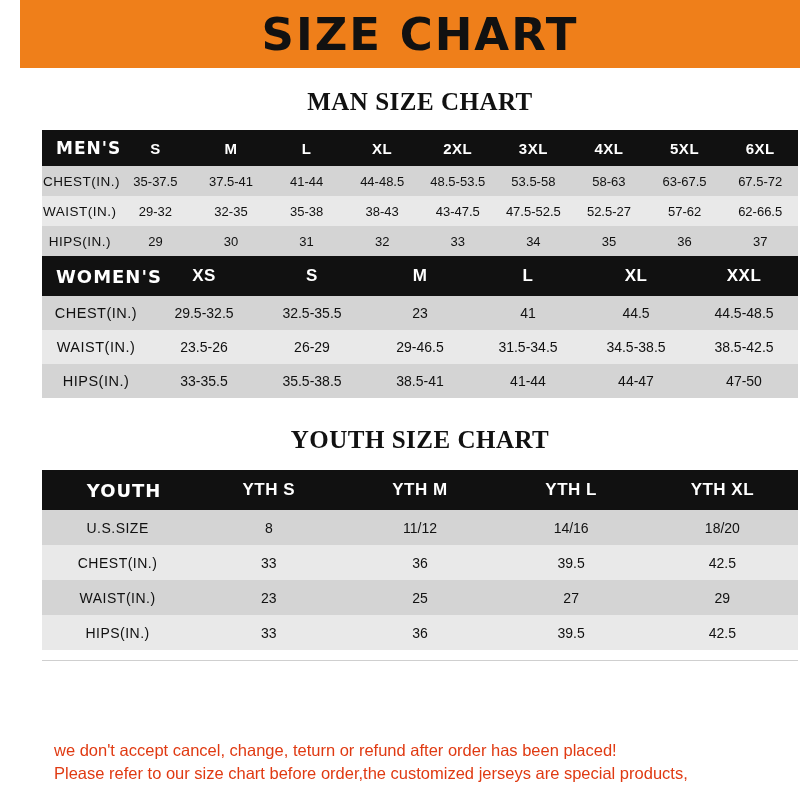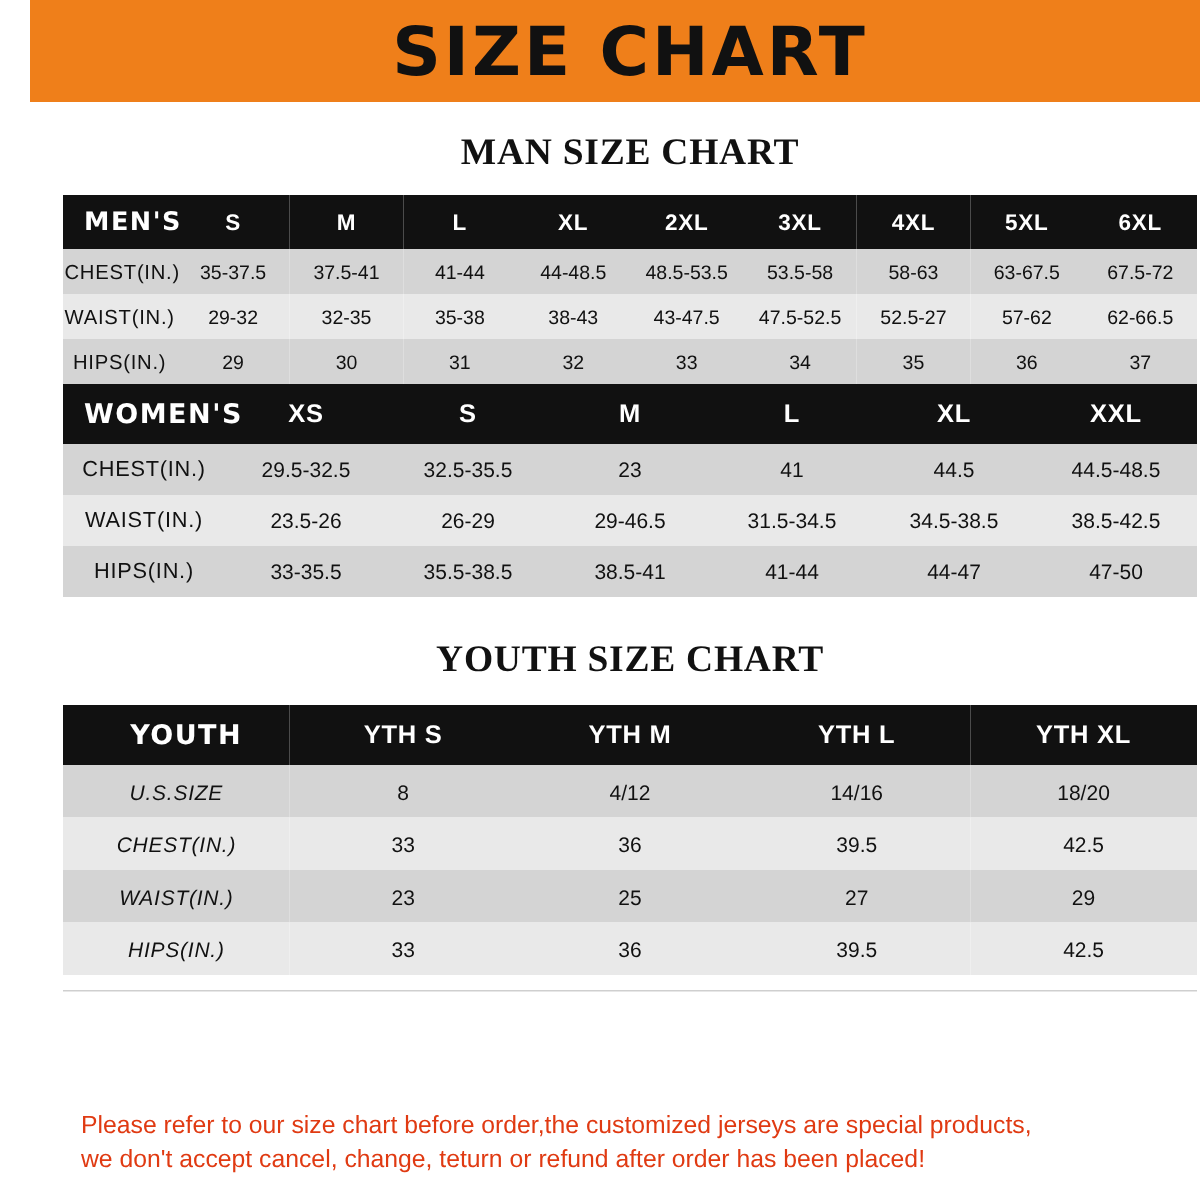--- a/index.html
+++ b/index.html
@@ -99,21 +99,21 @@
   .shade-light { background: #e9e9e9; }
 
   .w-hdr-row td { height: 38px; font-size: 17px; margin-top: 40px; }
   .w-hdr-row td.rowlabel { font-size: 18px; }
   .w-body-row td { height: 32px; font-size: 14px; }
   .w-body-row td.rowlabel { font-size: 14.5px; }
 
   .y-hdr-row td { height: 38px; font-size: 17px; }
   .y-hdr-row td.rowlabel { font-size: 18px; }
   .y-body-row td { height: 33px; font-size: 14px; }
-  .y-body-row td.rowlabel { font-size: 14px; font-style: italic; }
+  .y-body-row td.rowlabel { font-size: 14px; }
 
   .footer-note {
     margin-top: auto;
     padding: 14px 12px 16px 12px;
     color: #e03a12;
     font-size: 16.5px;
     line-height: 1.35;
     text-align: left;
     font-family: "Liberation Sans", sans-serif;
   }
@@ -234,21 +234,21 @@
           <tr class="hdr-row y-hdr-row">
         <td class="rowlabel">YOUTH</td>
         <td>YTH S</td>
         <td>YTH M</td>
         <td>YTH L</td>
         <td>YTH XL</td>
       </tr>
       <tr class="body-row y-body-row shade-dark">
         <td class="rowlabel">U.S.SIZE</td>
         <td>8</td>
-        <td>4/12</td>
+        <td>11/12</td>
         <td>14/16</td>
         <td>18/20</td>
       </tr>
       <tr class="body-row y-body-row shade-light">
         <td class="rowlabel">CHEST(IN.)</td>
         <td>33</td>
         <td>36</td>
         <td>39.5</td>
         <td>42.5</td>
       </tr>
@@ -265,18 +265,18 @@
         <td>36</td>
         <td>39.5</td>
         <td>42.5</td>
       </tr>
     </tbody>
       </table>
 
     <div class="divider"></div>
 
     <div class="footer-note">
+      <div>we don't accept cancel, change, teturn or refund after order has been placed!</div>
       <div>Please refer to our size chart before order,the customized jerseys are special products,</div>
-      <div>we don't accept cancel, change, teturn or refund after order has been placed!</div>
     </div>
 
   </div>
 </div>
 
 </body></html>

